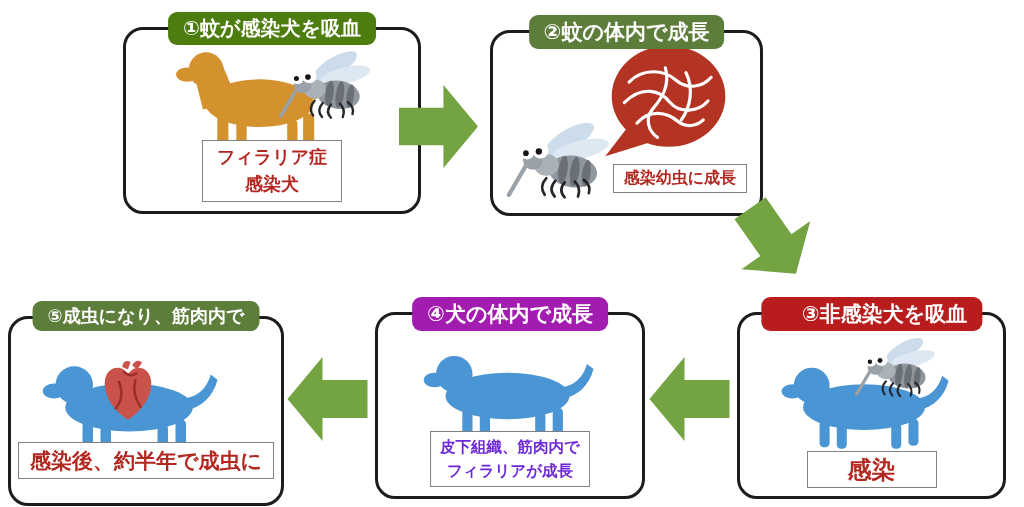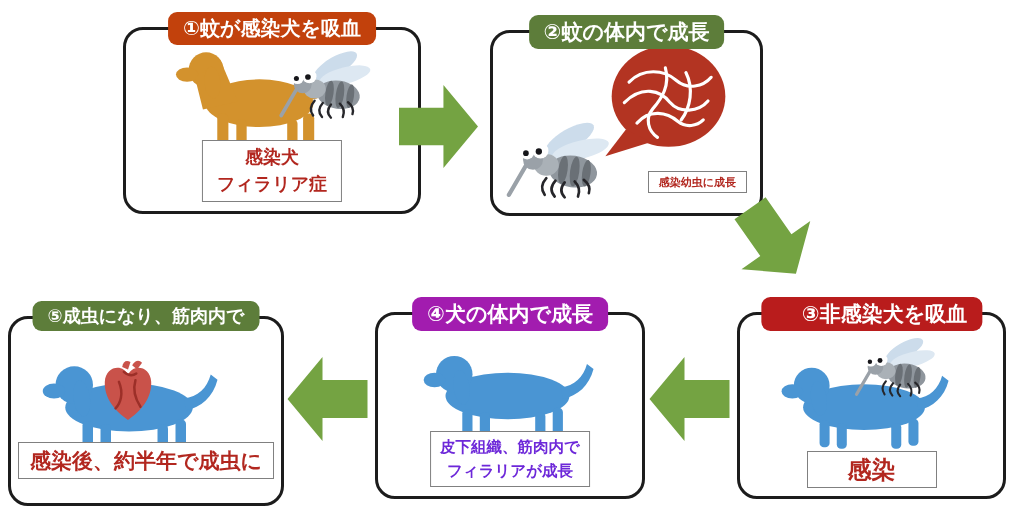--- a/index.html
+++ b/index.html
@@ -16,21 +16,21 @@
     padding:3px 15px;border-radius:9px;line-height:1.35;z-index:3;
   }
   .fs20{font-size:20px}.fs21{font-size:21px}.fs18{font-size:18px}
   .art{position:absolute;z-index:1;}
   .label-box{
     position:absolute;background:#fff;border:1.5px solid #808080;
     font-weight:bold;text-align:center;z-index:2;white-space:nowrap;
   }
   .lb-center{left:50%;transform:translateX(-50%);}
   #label1{bottom:9px;font-size:18px;padding:3px 14px;line-height:1.5;}
-  #label2{right:13px;bottom:20px;font-size:11px;padding:3px 10px;line-height:1.3;margin-left:8px;}
+  #label2{right:13px;bottom:20px;font-size:16px;padding:3px 10px;line-height:1.3;margin-left:8px;}
   #label3{bottom:8px;font-size:24px;padding:2px 40px;line-height:1.3;}
   #label4{bottom:9px;font-size:15.5px;padding:3px 9px;line-height:1.55;}
   #label5{bottom:24px;font-size:21px;padding:4px 11px;line-height:1.3;}
   .arrow{position:absolute;z-index:0;}
   #arrow1{left:399px;top:85px;width:79px;height:83px;}
   #arrow2{left:733px;top:199px;width:80px;height:84px;transform:rotate(55deg);}
   #arrow3{left:649px;top:357px;width:81px;height:84px;}
   #arrow4{left:287px;top:357px;width:81px;height:84px;}
   svg{display:block;overflow:visible;}
 </style>
@@ -85,32 +85,32 @@
         <rect x="150" y="92" width="13" height="62" rx="6"></rect>
         <rect x="170" y="85" width="14" height="68" rx="6"></rect>
         <path d="M176,52 C196,48 206,36 212,18 L222,26 C215,50 200,64 180,68 Z"></path>
       </g>
       <polygon id="sym-arrow-right" points="0,23 45,23 45,0 80,42 45,84 45,61 0,61"></polygon>
       <polygon id="sym-arrow-left" points="80,23 35,23 35,0 0,42 35,84 35,61 80,61"></polygon>
     </defs>
   </svg>
 
   <div class="step-box" id="step1" style="left:123px;top:27px;width:292px;height:181px;">
-    <div class="step-header fs20" style="background-color: #c2410c;">①蚊が感染犬を吸血</div>
+    <div class="step-header fs20" style="background-color: #4d7c0f;">①蚊が感染犬を吸血</div>
     <svg class="art" style="left:42px;top:16px;width:178px;" viewBox="0 0 224 160">
       <g fill="#d3922d">
           <use href="#sym-retriever"></use>
         </g>
     </svg>
     <svg class="art" style="left:150px;top:18px;width:98px;" viewBox="0 0 132 102">
       <use href="#sym-mosquito"></use>
     </svg>
     <div class="label-box lb-center" id="label1" style="color: rgb(178, 39, 31);">
+      <div>フィラリア症</div>
       <div>感染犬</div>
-      <div>フィラリア症</div>
     </div>
   </div>
 
   <svg class="arrow" id="arrow1" viewBox="0 0 80 84">
     <use href="#sym-arrow-right" fill="#74a342"></use>
   </svg>
 
   <div class="step-box" id="step2" style="left:490px;top:30px;width:267px;height:180px;">
     <div class="step-header fs21" style="background-color: rgb(93, 125, 58);">②蚊の体内で成長</div>
     <svg class="art" style="left:95px;top:8px;width:150px;" viewBox="0 0 190 160">

